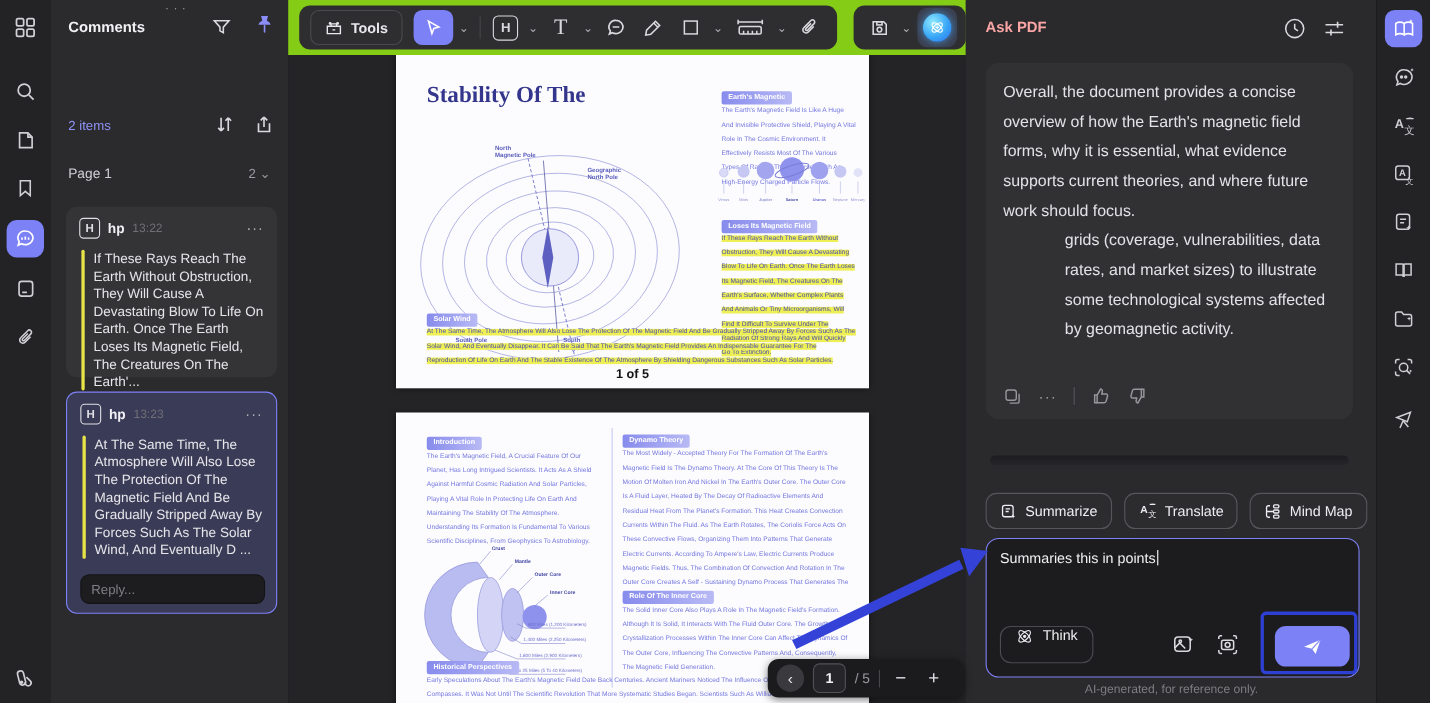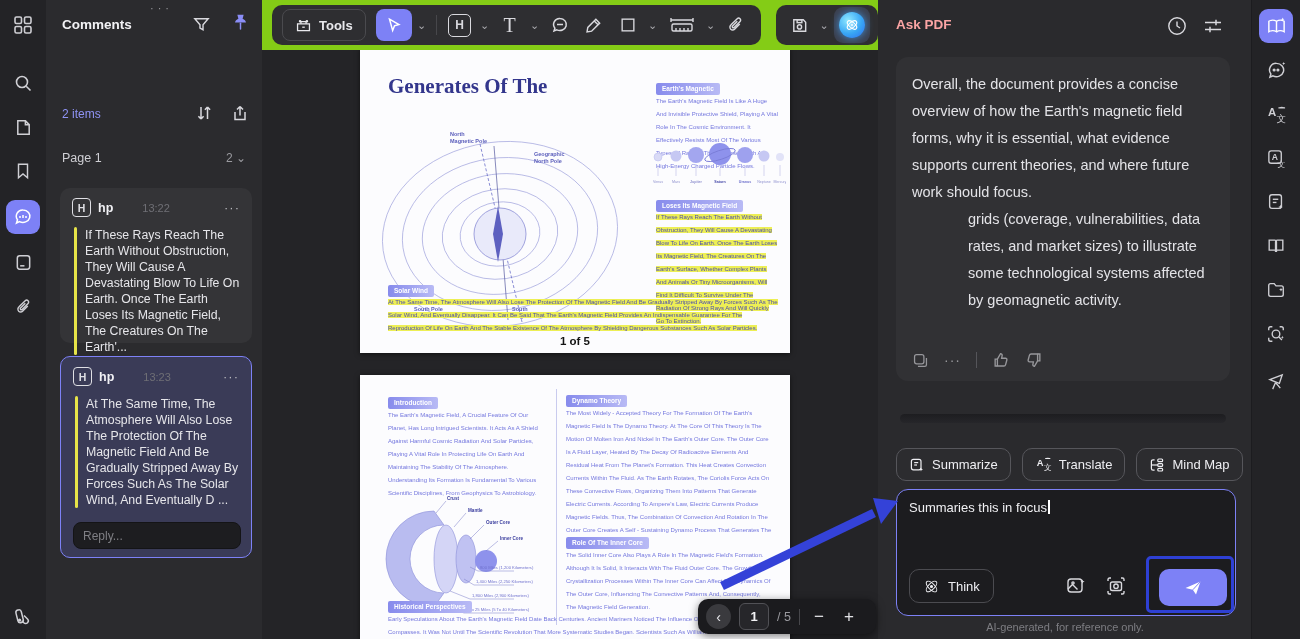--- a/index.html
+++ b/index.html
@@ -26,21 +26,21 @@
   .cm-search::placeholder{color:#86868b;}
   .cm-count{position:absolute;left:16px;top:107px;font-size:12px;color:#8f93f5;}
   .cm-group{position:absolute;left:16px;top:151px;font-size:12.5px;color:#cfcfd4;}
   .cm-group-count{position:absolute;right:16px;top:151px;font-size:12px;color:#9a9a9f;}
   .card{position:absolute;left:14px;width:192px;background:#343437;border-radius:10px;box-sizing:border-box;cursor:pointer;}
   .card.selected{background:#3a3b57;border:1px solid #7d81f6;}
   .card-head{display:flex;align-items:center;gap:7px;padding:10px 12px 0 12px;}
   .hbox{width:17px;height:17px;border:1.5px solid #dfdfe4;border-radius:4px;font-size:10.5px;font-weight:bold;
         display:flex;align-items:center;justify-content:center;color:#dfdfe4;flex:0 0 auto;}
   .card-author{font-size:12.5px;font-weight:bold;color:#f0f0f4;}
-  .card-time{font-size:11px;color:#6f6f75;margin-left:22px;}
+  .card-time{font-size:11px;color:#6f6f75;}
   .card-menu{margin-left:auto;color:#b9b9be;font-size:13px;letter-spacing:1px;cursor:pointer;}
   .quote{display:flex;gap:8px;padding:10px 12px 12px 14px;}
   .qbar{width:3px;border-radius:2px;background:#e7e448;flex:0 0 auto;}
   .qtext{font-size:12.3px;line-height:16px;color:#e6e6ea;}
   .reply{margin:2px 12px 12px 12px;width:168px;height:27px;box-sizing:border-box;background:#1d1d20;
          border:1px solid #141416;border-radius:8px;color:#d9d9dd;font-size:12px;padding:0 9px;
          font-family:"Liberation Sans",sans-serif;outline:none;}
   .reply::placeholder{color:#7f7f84;}
 
   
@@ -97,21 +97,21 @@
   .resp-actions .sep{width:1px;height:16px;background:#55555a;}
   .ask-divider{position:absolute;left:22px;width:326px;top:414px;height:9px;border-radius:5px;
                background:linear-gradient(180deg,#1d1d20,#26262a);}
   .chips{position:absolute;left:18px;top:448px;display:flex;gap:11px;}
   .chip{display:inline-flex;align-items:center;gap:7px;height:33px;padding:0 12px;border:1px solid #56565b;
         border-radius:10px;background:#2c2c2f;font-size:13px;color:#eeeef2;cursor:pointer;box-sizing:border-box;}
   .ask-input{position:absolute;left:18px;top:489px;width:340px;height:127px;box-sizing:border-box;background:#1c1c1f;
              border:1.5px solid #7d81f6;border-radius:12px;cursor:text;}
   .ask-input-text{position:absolute;left:12px;top:10px;font-size:13px;color:#f0f0f3;}
   .caret{display:inline-block;width:1.5px;height:14px;background:#fff;vertical-align:-2px;margin-left:1px;}
-  .think-chip{position:absolute;left:12px;bottom:12px;display:inline-flex;align-items:center;gap:8px;height:32px;
+  .think-chip{position:absolute;left:12px;bottom:12px;display:inline-flex;gap:8px;height:32px;
               padding:0 13px;border:1px solid #4b4b50;border-radius:10px;font-size:13px;color:#eeeef2;cursor:pointer;}
   .in-icon{position:absolute;bottom:18px;width:22px;height:22px;cursor:pointer;}
   .send-btn{position:absolute;right:8px;bottom:9px;width:68px;height:37px;border-radius:10px;background:#7d81f6;
             display:flex;align-items:center;justify-content:center;cursor:pointer;}
   .send-outline{position:absolute;right:1px;bottom:2px;width:82px;height:51px;border:3px solid #2e40d4;border-radius:5px;pointer-events:none;}
   .disclaimer{position:absolute;left:0;right:0;top:621px;text-align:center;font-size:11px;color:#7d7d82;}
 
   .arrow-svg{position:absolute;left:0;top:0;pointer-events:none;z-index:60;}
 </style>
 </head>
@@ -311,21 +311,21 @@
             </svg>
         </div>
       </div>
     </div>
   </div>
 
   <div class="pdf-area">
 
     <div class="page page1">
       <div class="abs" style="left:28px;top:26px">
-        <div class="p1-title1">Generates Of The</div>
+        <div class="p1-title1">Stability Of The</div>
       </div>
 
       <svg class="abs" style="left:12px;top:78px" width="260" height="205" viewBox="0 0 260 205">
         <g fill="none" stroke="#a2a4dd" stroke-width="0.7">
           <ellipse cx="128" cy="108" rx="118" ry="92" transform="rotate(-8 128 108)"></ellipse>
           <ellipse cx="128" cy="108" rx="98" ry="76" transform="rotate(-8 128 108)"></ellipse>
           <ellipse cx="128" cy="108" rx="78" ry="60" transform="rotate(-8 128 108)"></ellipse>
           <ellipse cx="128" cy="108" rx="58" ry="45" transform="rotate(-8 128 108)"></ellipse>
           <ellipse cx="128" cy="108" rx="40" ry="32" transform="rotate(-8 128 108)"></ellipse>
         </g>
@@ -501,21 +501,21 @@
             <rect x="11" y="2.5" width="6" height="3.4" rx="1.2"></rect>
             <rect x="11" y="8.3" width="6" height="3.4" rx="1.2"></rect>
             <rect x="11" y="14.1" width="6" height="3.4" rx="1.2"></rect>
             <path d="M3 10 h8"></path>
           </svg>
         <span>Mind Map</span>
       </div>
     </div>
 
     <div class="ask-input">
-      <div class="ask-input-text"><span>Summaries this in focus</span><span class="caret"></span></div>
+      <div class="ask-input-text"><span>Summaries this in points</span><span class="caret"></span></div>
       <div class="think-chip">
         <svg width="17" height="17" viewBox="0 0 20 20" fill="none" stroke="#eeeef2" stroke-width="1.2">
             <ellipse cx="10" cy="10" rx="8" ry="3.6" transform="rotate(45 10 10)"></ellipse>
             <ellipse cx="10" cy="10" rx="8" ry="3.6" transform="rotate(-45 10 10)"></ellipse>
             <circle cx="10" cy="10" r="1.2" fill="#eeeef2"></circle>
           </svg>
         <span>Think</span>
       </div>
       <div class="in-icon" style="right:148px">
         <svg width="22" height="22" viewBox="0 0 22 22" fill="none" stroke="#d9d9de" stroke-width="1.4">

